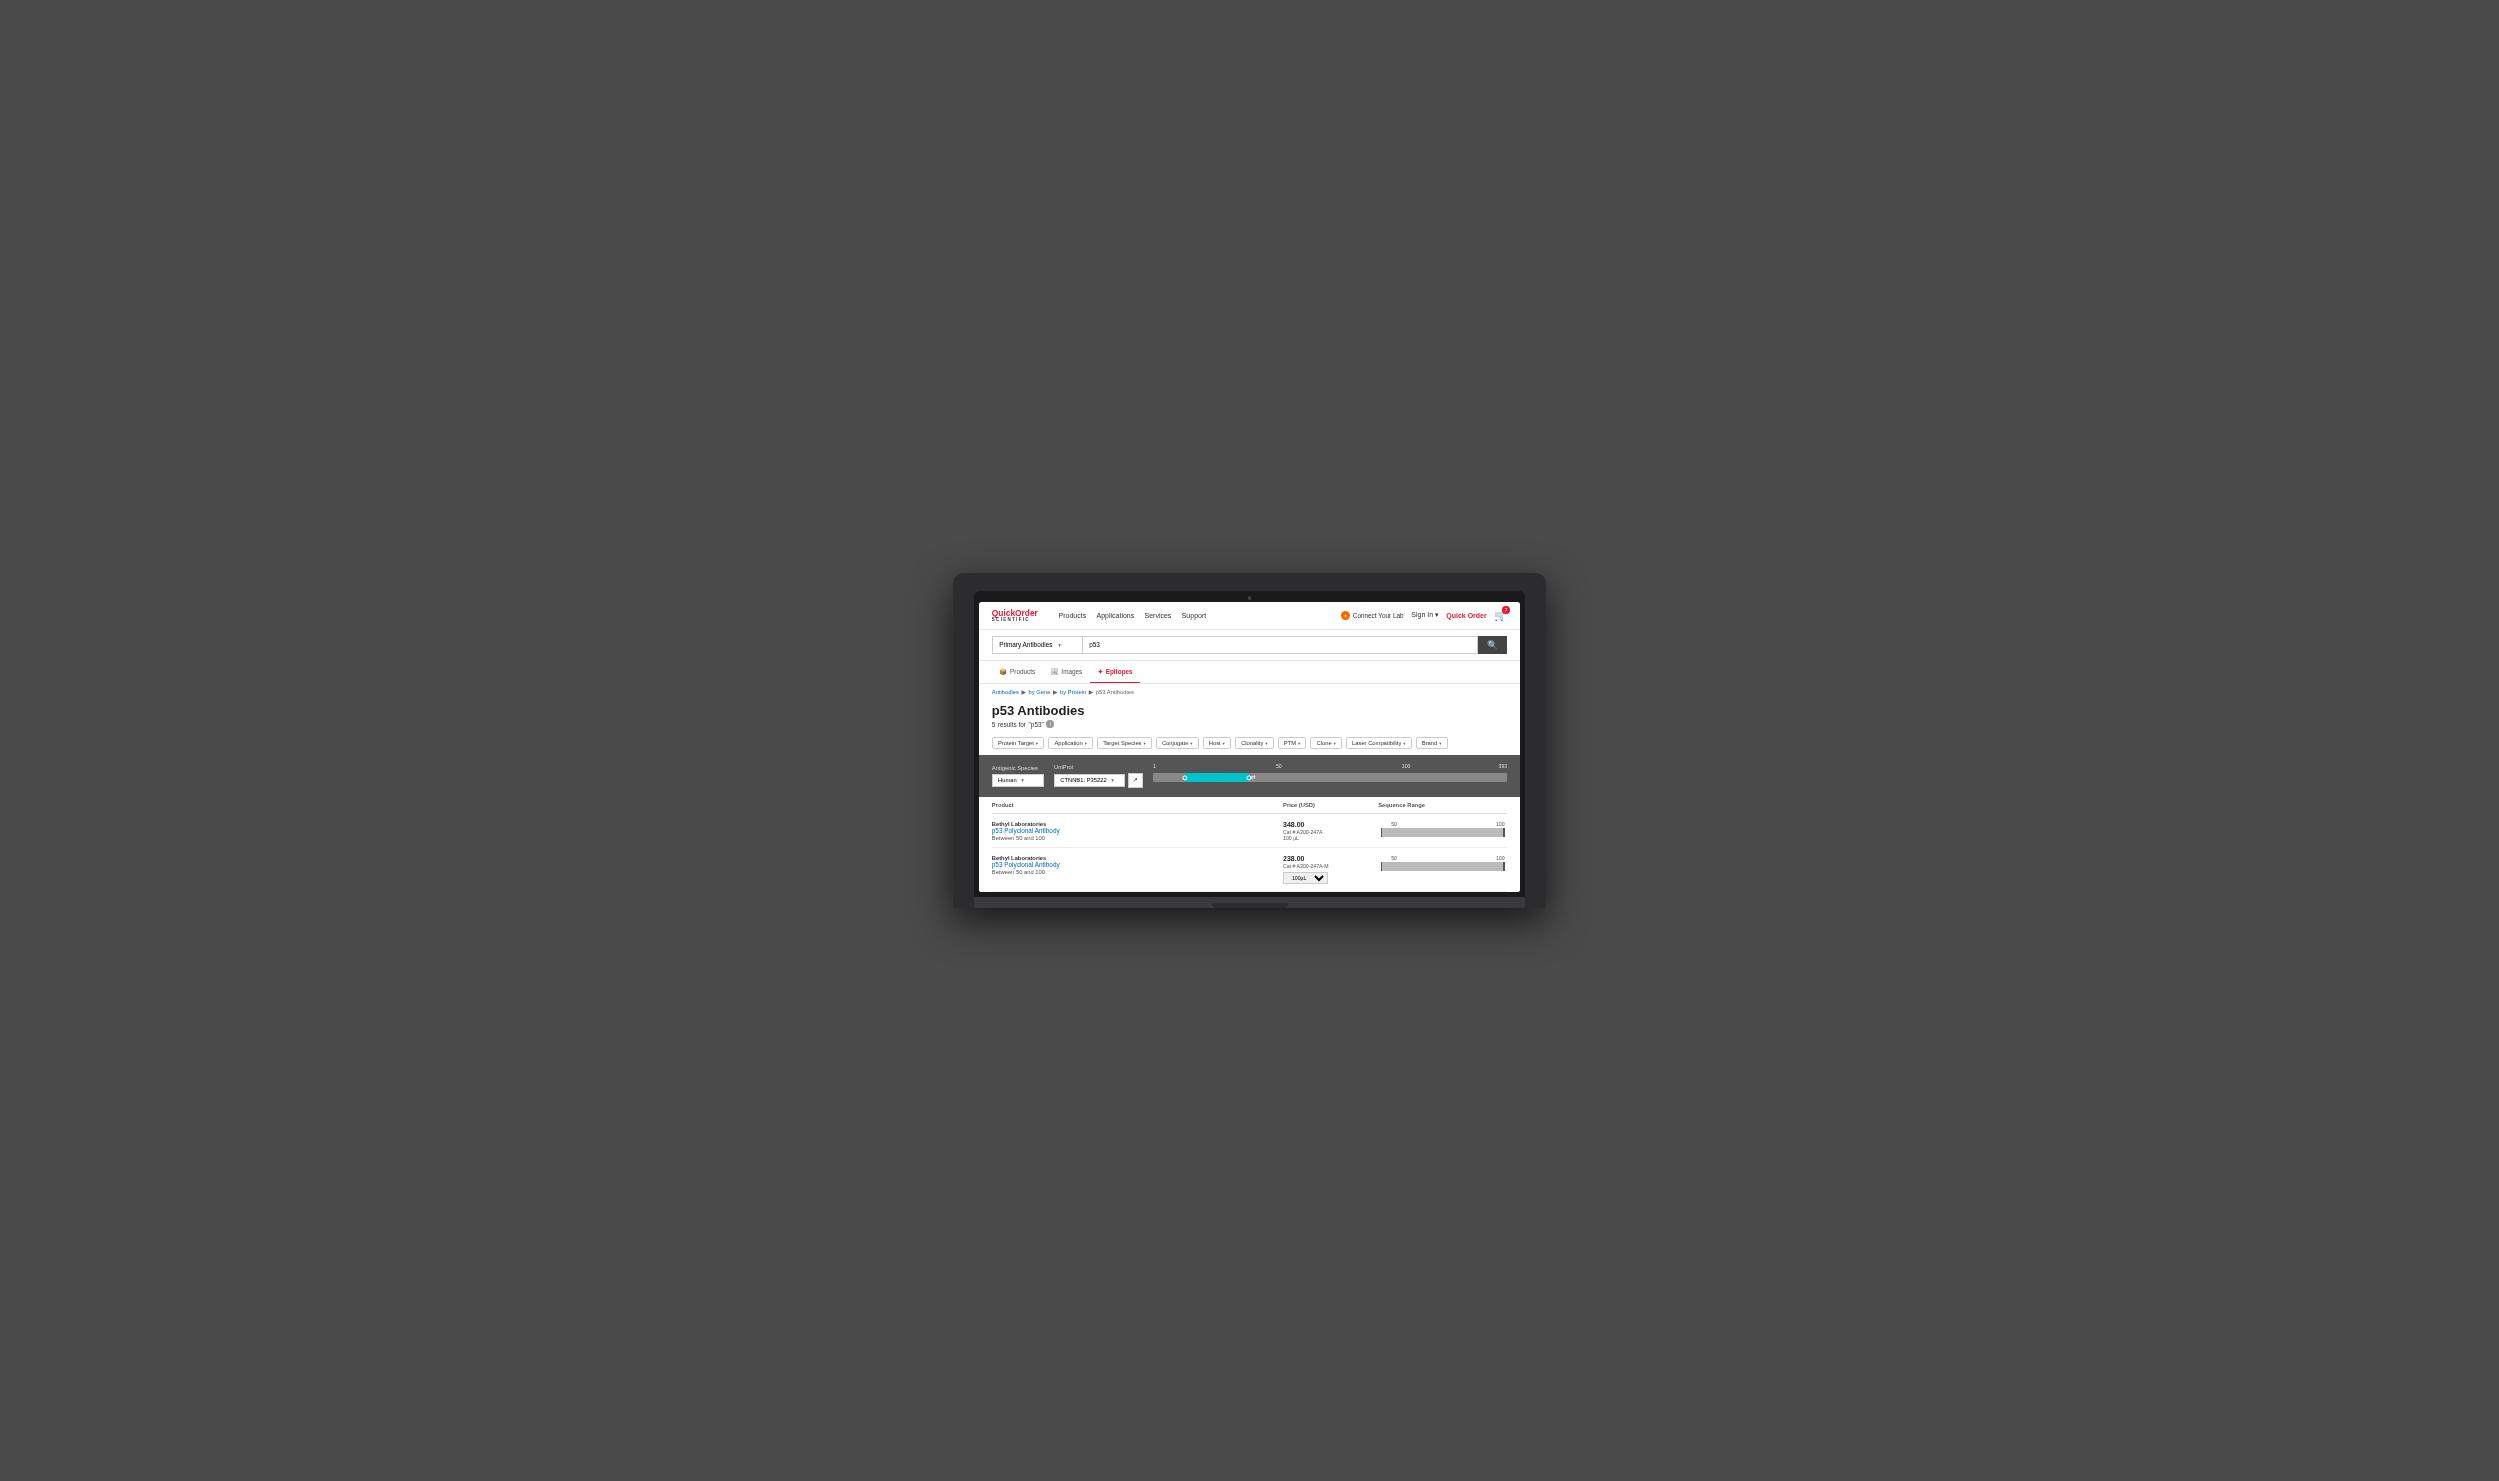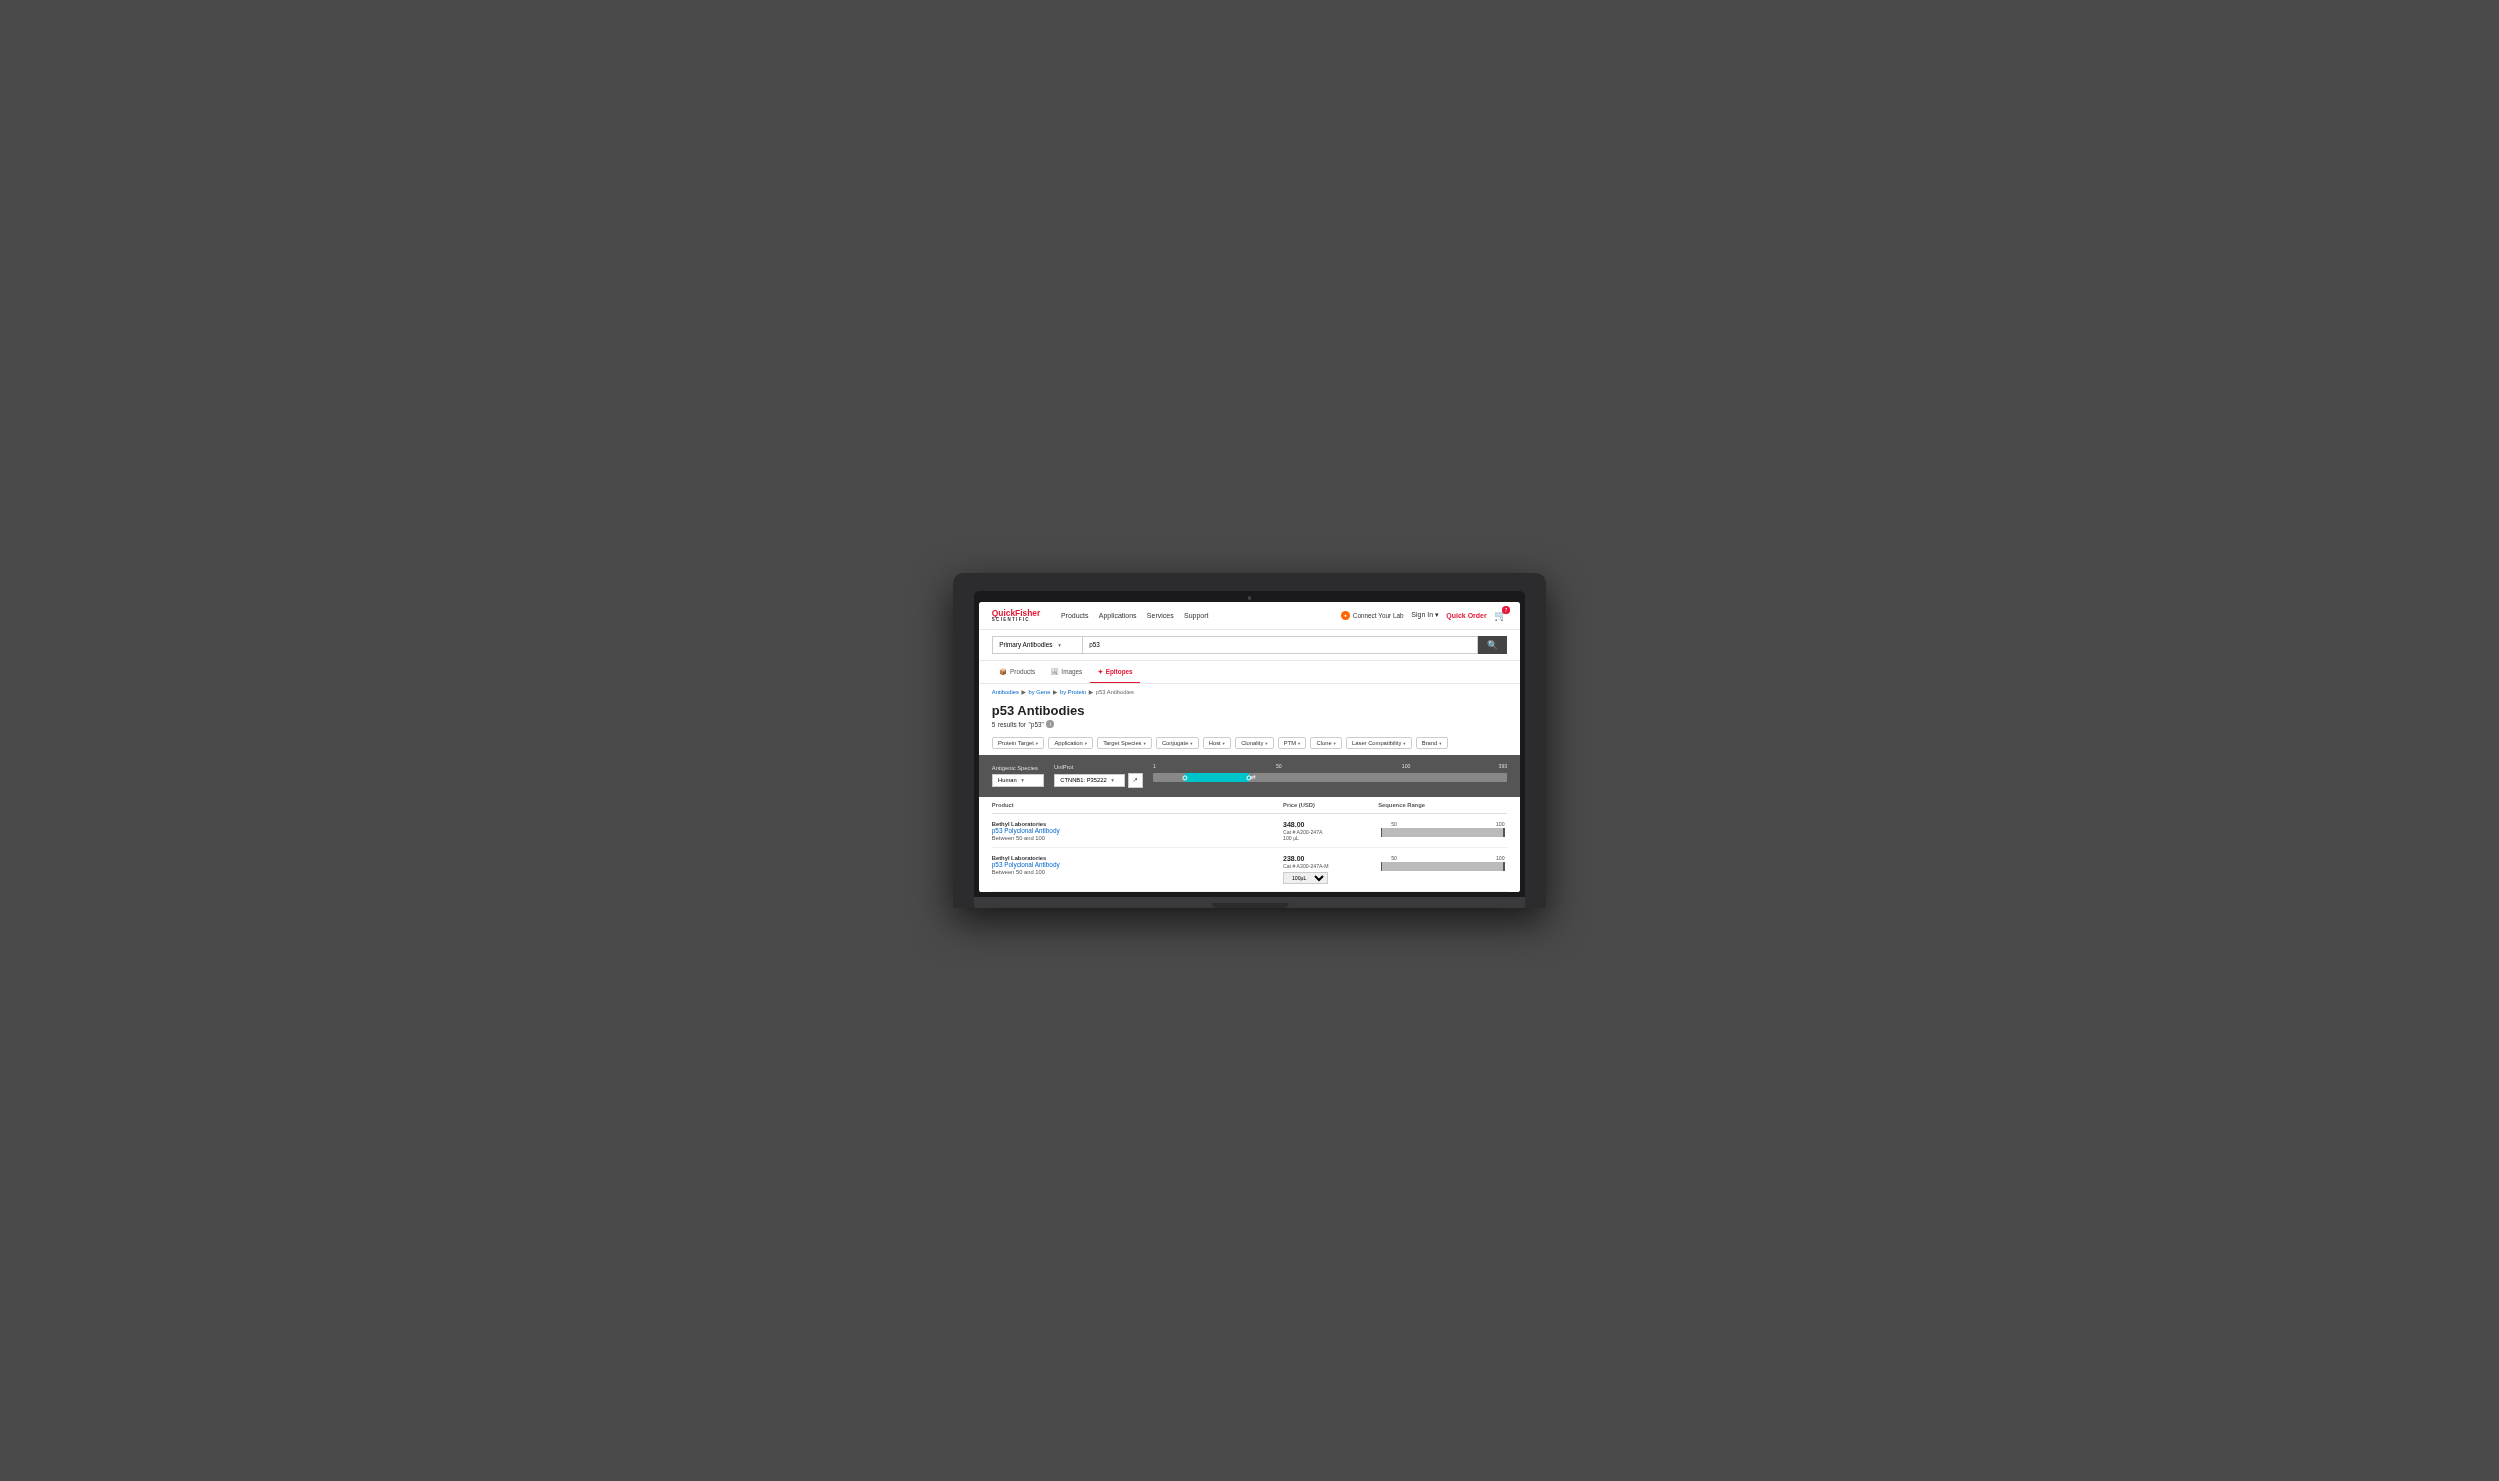--- a/index.html
+++ b/index.html
@@ -466,21 +466,21 @@
 <body>
 
 <div class="laptop-shell">
   <div class="laptop-screen-bezel">
     <div class="camera-dot"></div>
     <div class="laptop-screen">
 
       <div class="top-nav">
         <div class="logo-area">
           <div class="logo-thermo">
-            <span class="logo-thermo-thermo">Quick</span><span class="logo-thermo-fisher">Fisher</span>
+            <span class="logo-thermo-thermo">Quick</span><span class="logo-thermo-fisher">Order</span>
           </div>
           <div class="logo-scientific">SCIENTIFIC</div>
         </div>
         <div class="nav-links">
           <a class="nav-link">Products</a>
           <a class="nav-link">Applications</a>
           <a class="nav-link">Services</a>
           <a class="nav-link">Support</a>
         </div>
         <div class="nav-right">

